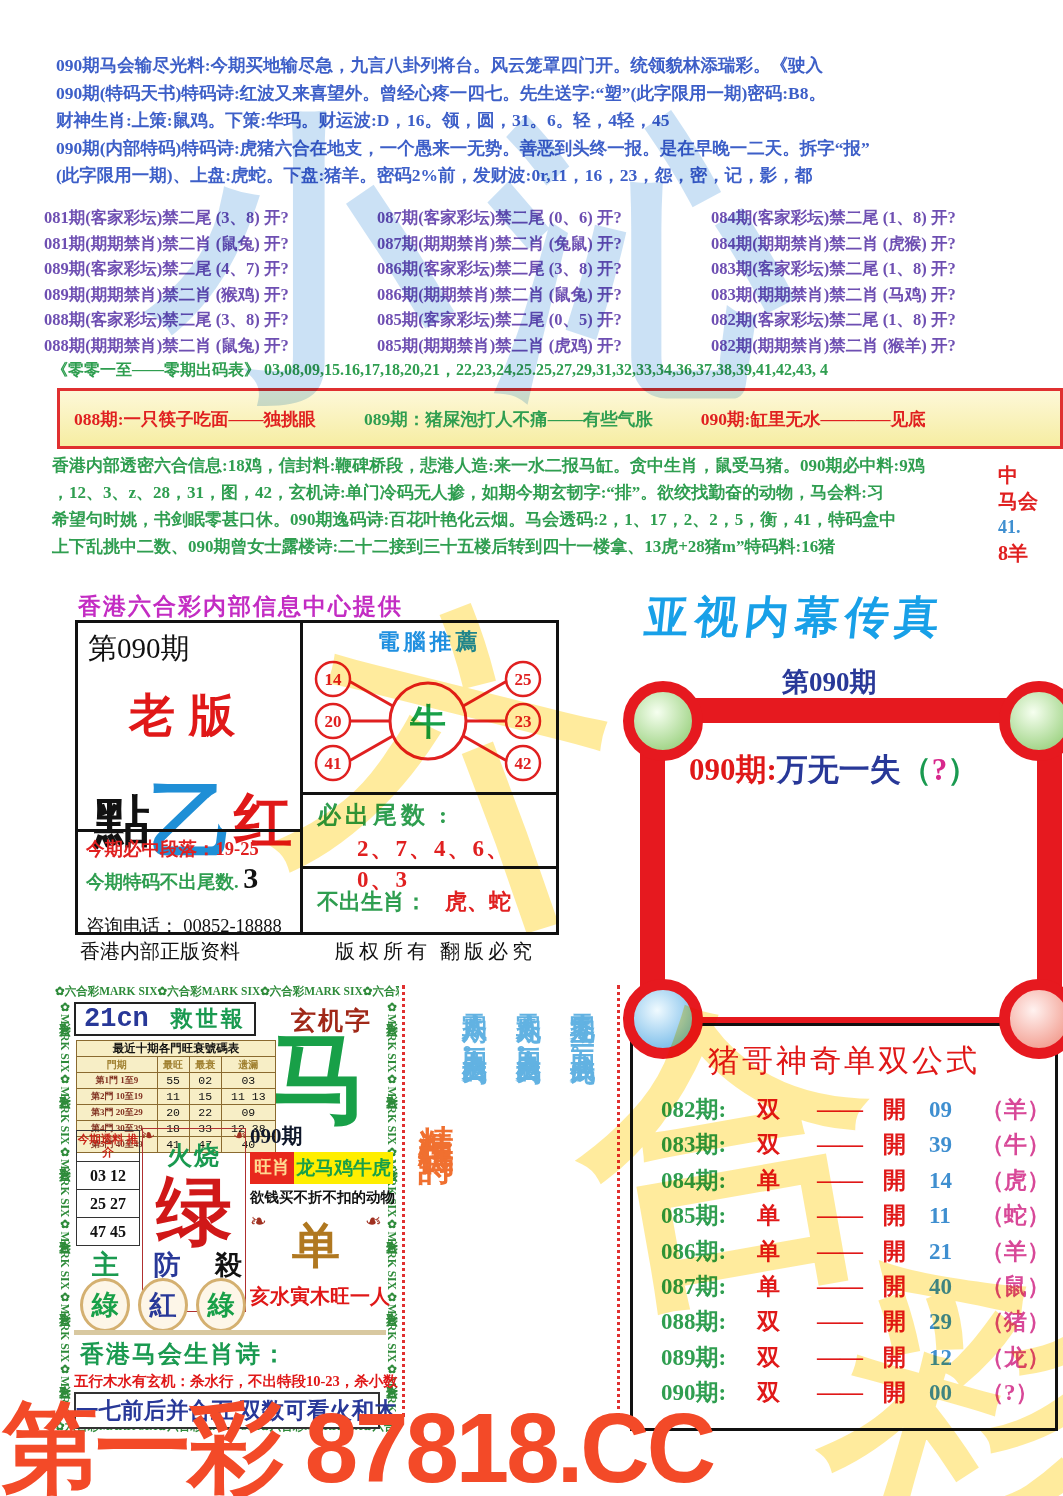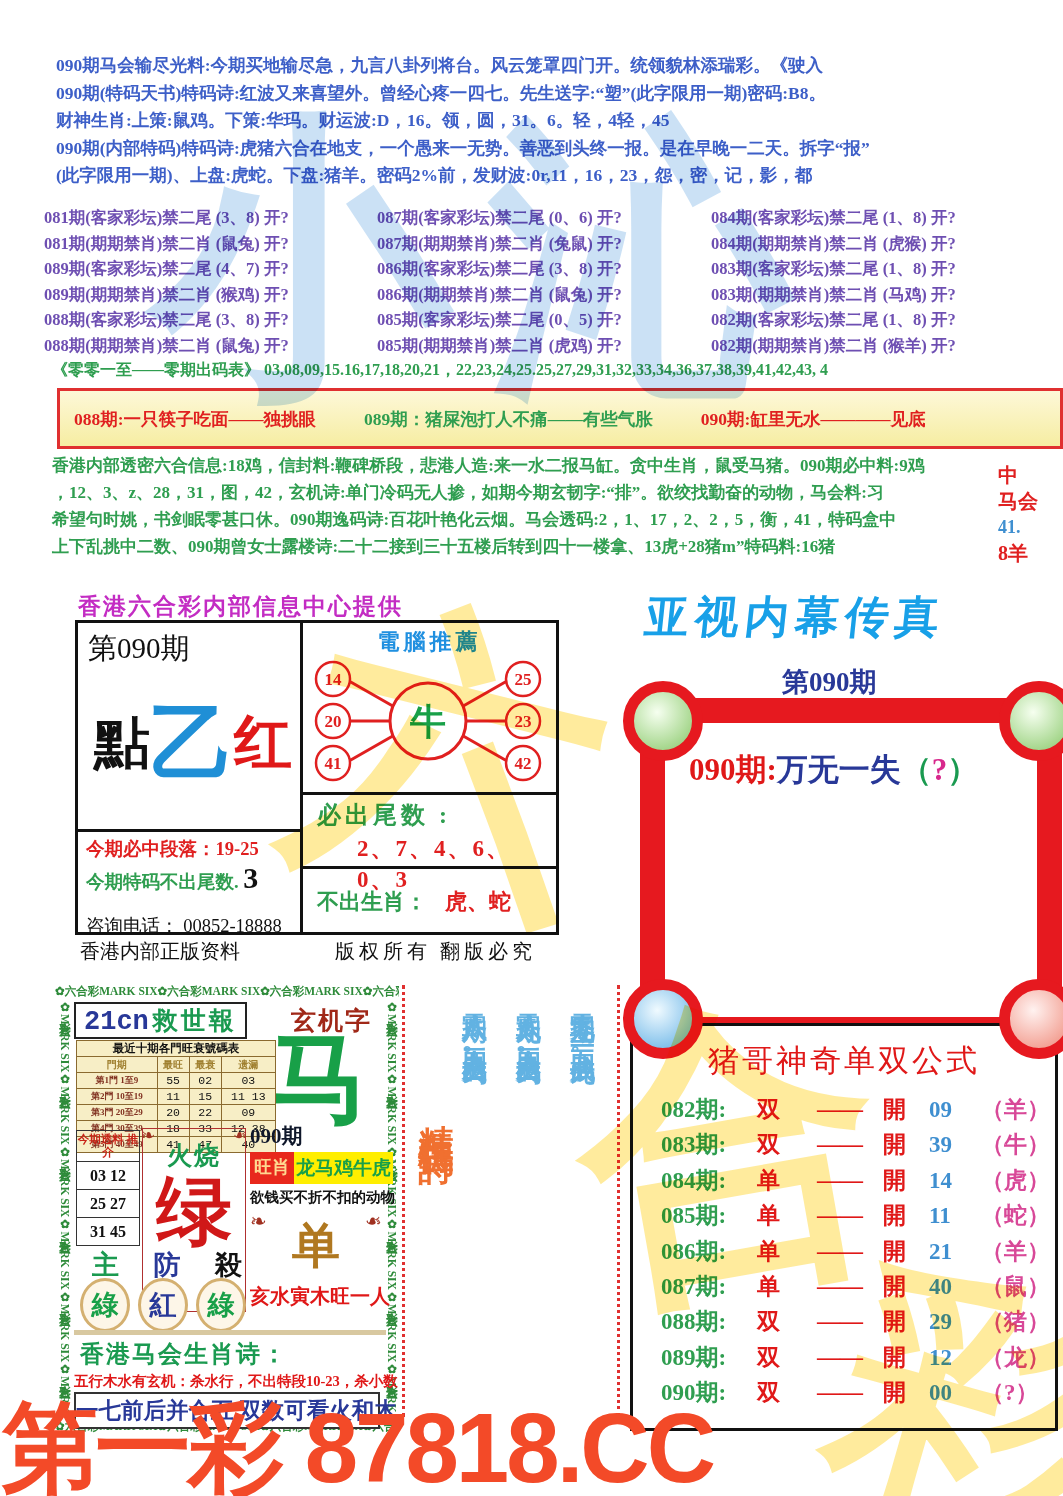--- a/index.html
+++ b/index.html
@@ -70,21 +70,21 @@
   
   .ms-box{left:55px;top:983px;width:344px;height:452px;background:#fff;}
   .ms-strip{position:absolute;overflow:hidden;color:#2e8b3a;font-size:11.5px;font-weight:bold;white-space:nowrap;}
   .ms-top{left:0;top:0;width:344px;height:17px;line-height:17px;}
   .ms-bottom{left:0;bottom:0;width:344px;height:17px;line-height:17px;}
   .ms-left{left:0;top:17px;width:17px;height:418px;writing-mode:vertical-rl;}
   .ms-right{right:0;top:17px;width:17px;height:418px;writing-mode:vertical-rl;}
   .ms-inner{position:absolute;left:17px;top:17px;width:310px;height:418px;background:#fff;}
   .ms-hd{position:absolute;left:2px;top:2px;border:2.5px solid #222;padding:0 8px;white-space:nowrap;}
   .ms-21cn{font-size:27px;font-weight:bold;color:#283898;font-family:"Liberation Mono",monospace;}
-  .ms-paper{font-size:25px;font-weight:bold;color:#1a9a50;letter-spacing:3px;}
+  .ms-paper{font-size:22px;font-weight:bold;color:#1a9a50;letter-spacing:3px;margin-left:18px;}
   .ms-xuanji{position:absolute;right:10px;top:4px;font-size:25px;font-weight:bold;color:#a02818;letter-spacing:2px;}
   .ms-ma{position:absolute;right:14px;top:30px;font-size:100px;font-weight:bold;color:#18a048;line-height:1;}
   .ms-table{position:absolute;left:4px;top:40px;width:200px;border-collapse:collapse;}
   .ms-cap{background:#c82418;color:#cfae52;font-size:10.5px;font-weight:bold;text-align:center;padding:2px 0;}
   .ms-table td,.ms-table th{border:1px solid #8a6a30;background:#f7eec6;font-size:11.5px;
       font-family:"Liberation Mono",monospace;text-align:center;padding:0;height:15px;color:#111;}
   .ms-table th{color:#a08030;font-size:10px;font-family:"Liberation Serif",serif;}
   .ms-table .rowlab{font-size:9px;color:#803020;font-weight:bold;font-family:"Liberation Serif",serif;}
   .tips{position:absolute;left:4px;top:130px;width:62px;border:1.5px solid #333;text-align:center;}
   .tips-label{font-size:11.5px;font-weight:bold;color:#c82418;line-height:13px;padding:2px 0;}
@@ -201,20 +201,21 @@
     <div class="sn-red">马会</div>
     <div class="sn-blue">41.</div>
     <div class="sn-red">8羊</div>
   </div>
 
   <div class="abs mag-header">香港六合彩内部信息中心提供</div>
 
   <div class="abs info-box">
     <div class="info-left">
       <div class="issue-black">第090期</div>
+      <div class="laoban">老版</div>
       <div class="bigchars">
         <span class="bc1">點</span><span class="bc2">乙</span><span class="bc3">红</span>
       </div>
       <div class="info-left-bottom">
         <div class="ml1">今期必中段落：19-25</div>
         <div class="ml2">
           <span>今期特码不出尾数.</span>
           <b>3</b>
         </div>
         <div class="ml3">咨询电话： 00852-18888</div>
@@ -327,21 +328,21 @@
           <td>41</td>
           <td>47</td>
           <td>40</td>
         </tr>
       </tbody>
         </table>
       <div class="tips">
         <div class="tips-label">今期透料 推介</div>
         <div class="tips-num">03 12</div>
         <div class="tips-num">25 27</div>
-        <div class="tips-num">31 45</div>
+        <div class="tips-num">47 45</div>
       </div>
       <div class="fire-frame">
         <span class="fire-orn" style="left:-2px;top:-4px;">❧</span>
         <span class="fire-orn" style="right:-2px;top:-4px;transform:scaleX(-1);">❧</span>
         <div class="fire-label">火烧</div>
         <div class="fire-char">绿</div>
       </div>
       <div class="rstack">
         <div class="rs-issue">090期</div>
         <div class="rs-wang">

